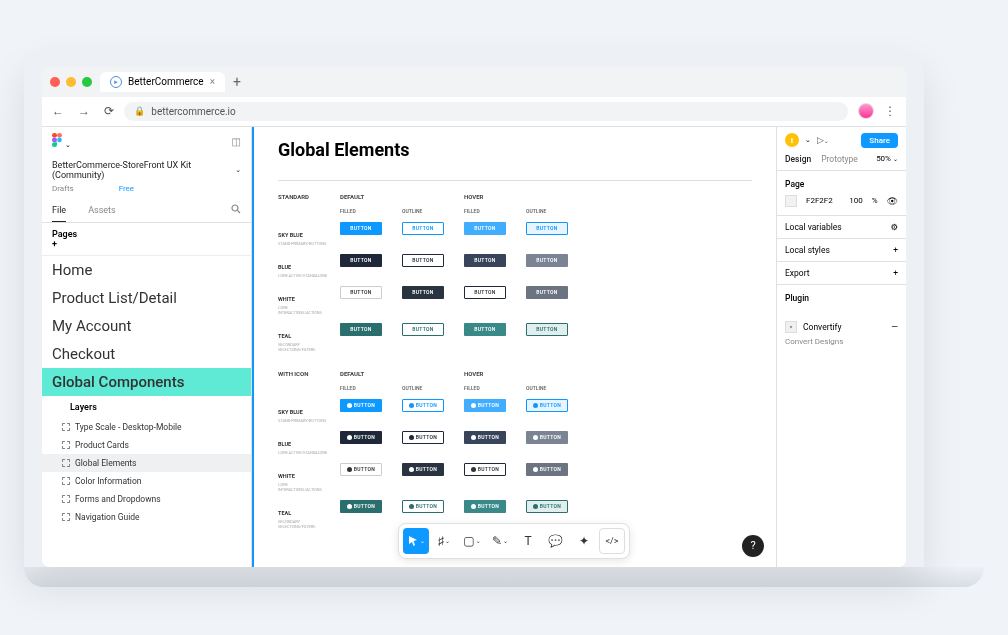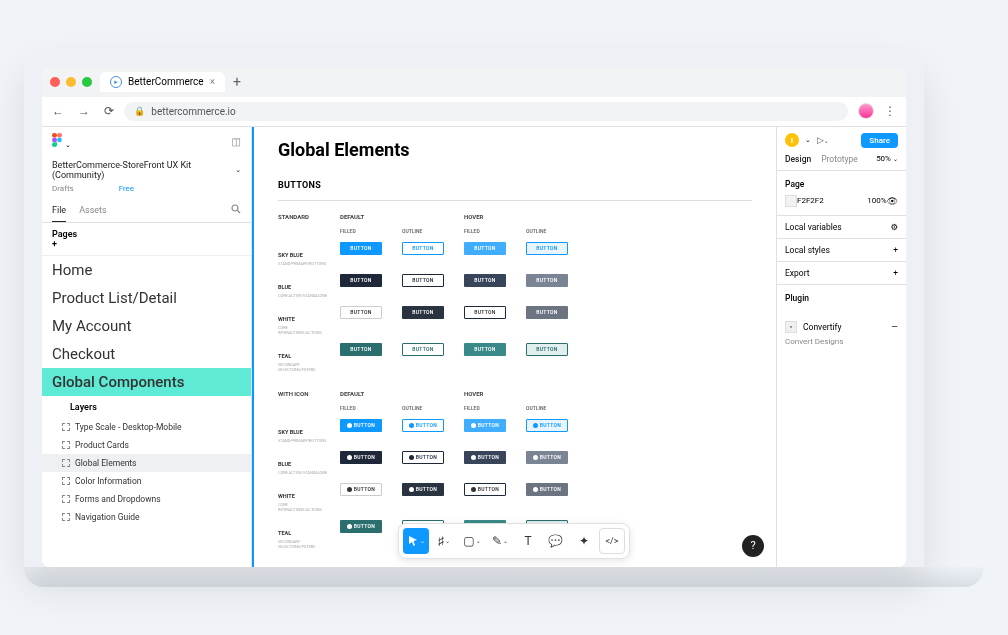--- a/index.html
+++ b/index.html
@@ -27,21 +27,21 @@
 
 .app { flex: 1; display: flex; overflow: hidden; background: #fff; }
 
 
 .left-panel { width: 210px; border-right: 1px solid #e0e0e0; display: flex; flex-direction: column; font-size: 10px; }
 .lp-head { display: flex; align-items: center; justify-content: space-between; padding: 6px 10px; }
 .figma-logo { font-size: 12px; }
 .lp-title { padding: 4px 10px; font-size: 9px; color: #222; display: flex; align-items: center; justify-content: space-between; }
 .lp-subtitle { padding: 0 10px 6px; font-size: 8px; color: #888; }
 .lp-subtitle .free { color: #0d99ff; margin-left: 41px; }
-.lp-tabs { display: flex; border-bottom: 1px solid #e0e0e0; padding: 0 10px; gap: 13px; align-items: center; }
+.lp-tabs { display: flex; border-bottom: 1px solid #e0e0e0; padding: 0 10px; gap: 22px; align-items: center; }
 .lp-tab { padding: 6px 0; font-size: 9px; color: #888; }
 .lp-tab.active { color: #222; border-bottom: 1px solid #222; }
 .search-icon { margin-left: auto; font-size: 10px; color: #888; }
 .lp-section { display: flex; justify-content: space-between; padding: 6px 10px; font-size: 9px; font-weight: 600; border-bottom: 1px solid #eee; flex-direction: column; }
 .lp-item { padding: 5px 10px; font-size: 15px; color: #333; }
 .lp-item.selected { background: #5eead4; font-weight: 500; }
 .lp-layer-section { padding: 6px 10px; font-size: 9px; font-weight: 600; margin-left: 18px; }
 .lp-layer { padding: 4px 10px 4px 20px; font-size: 8.5px; color: #333; display: flex; gap: 5px; align-items: center; }
 .lp-layer.selected { background: #eef0f2; }
 .layer-icon { width: 8px; height: 8px; border: 1px dashed #888; }
@@ -88,21 +88,21 @@
 .rp-top { display: flex; align-items: center; gap: 6px; padding: 6px 8px; }
 .user-badge { width: 14px; height: 14px; background: #ffc107; border-radius: 50%; display: flex; align-items: center; justify-content: center; font-size: 8px; font-weight: 700; color: #fff; }
 .share-btn { margin-left: auto; background: #0d99ff; color: #fff; padding: 3px 8px; border-radius: 4px; font-size: 8px; font-weight: 500; }
 .play { color: #555; }
 .rp-tabs { display: flex; gap: 10px; padding: 0 8px 6px; border-bottom: 1px solid #e0e0e0; align-items: center; }
 .rp-tab { font-size: 8.5px; color: #888; }
 .rp-tab.active { color: #222; font-weight: 500; }
 .zoom { margin-left: auto; font-size: 8px; }
 .rp-section { padding: 8px; border-bottom: 1px solid #e0e0e0; }
 .rp-label { font-size: 8.5px; font-weight: 500; margin-bottom: 6px; }
-.rp-row { display: flex; align-items: center; gap: 0; font-size: 8px; }
+.rp-row { display: flex; align-items: center; gap: 9px; font-size: 8px; }
 .swatch { width: 12px; height: 12px; background: #f2f2f2; border: 1px solid #ddd; }
 .rp-item { display: flex; justify-content: space-between; align-items: center; padding: 6px 8px; font-size: 8.5px; border-bottom: 1px solid #e0e0e0; }
 .plugin-row { display: flex; align-items: center; gap: 6px; padding: 4px 8px; font-size: 8.5px; }
 .plugin-icon { width: 12px; height: 12px; background: #f0f0f0; border: 1px solid #ddd; font-size: 7px; display: flex; align-items: center; justify-content: center; }
 .rp-sub { font-size: 8px; color: #888; padding: 0 8px; }
 
 .help-fab { position: absolute; bottom: 10px; right: 12px; width: 22px; height: 22px; background: #222; color: #fff; border-radius: 50%; display: flex; align-items: center; justify-content: center; font-size: 11px; }
 </style>
 </head>
 <body>
@@ -206,21 +206,20 @@
             </div>
         <div class="lp-layer">
               <span class="layer-icon"></span>
               <span>Navigation Guide</span>
             </div>
       </div>
 
       <div class="canvas-wrap">
         <div class="canvas">
           <h1>Global Elements</h1>
-          <div class="section-title">BUTTONS</div>
           <hr class="hr">
 
           <div class="grid">
             <div class="gh">STANDARD</div>
             <div class="gh">DEFAULT</div>
             <div></div>
             <div class="gh">HOVER</div>
             <div></div>
 
             <div></div>

